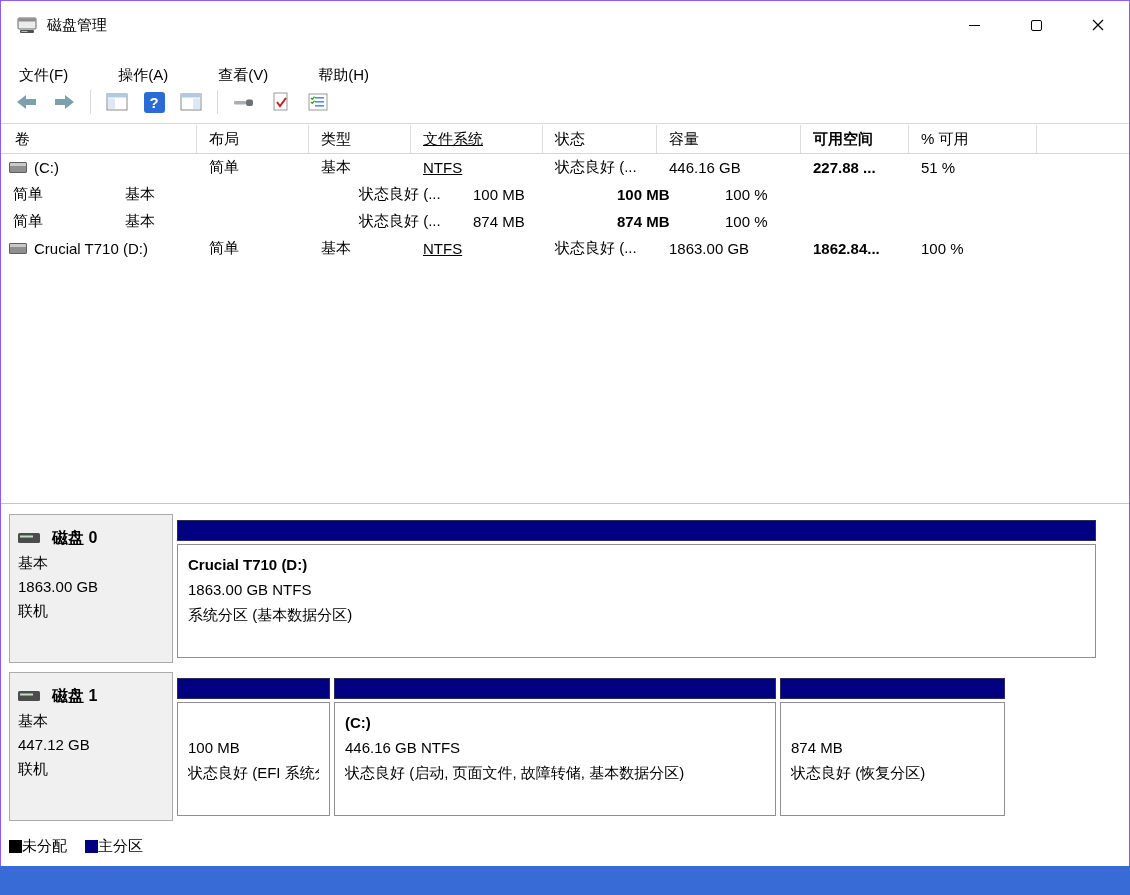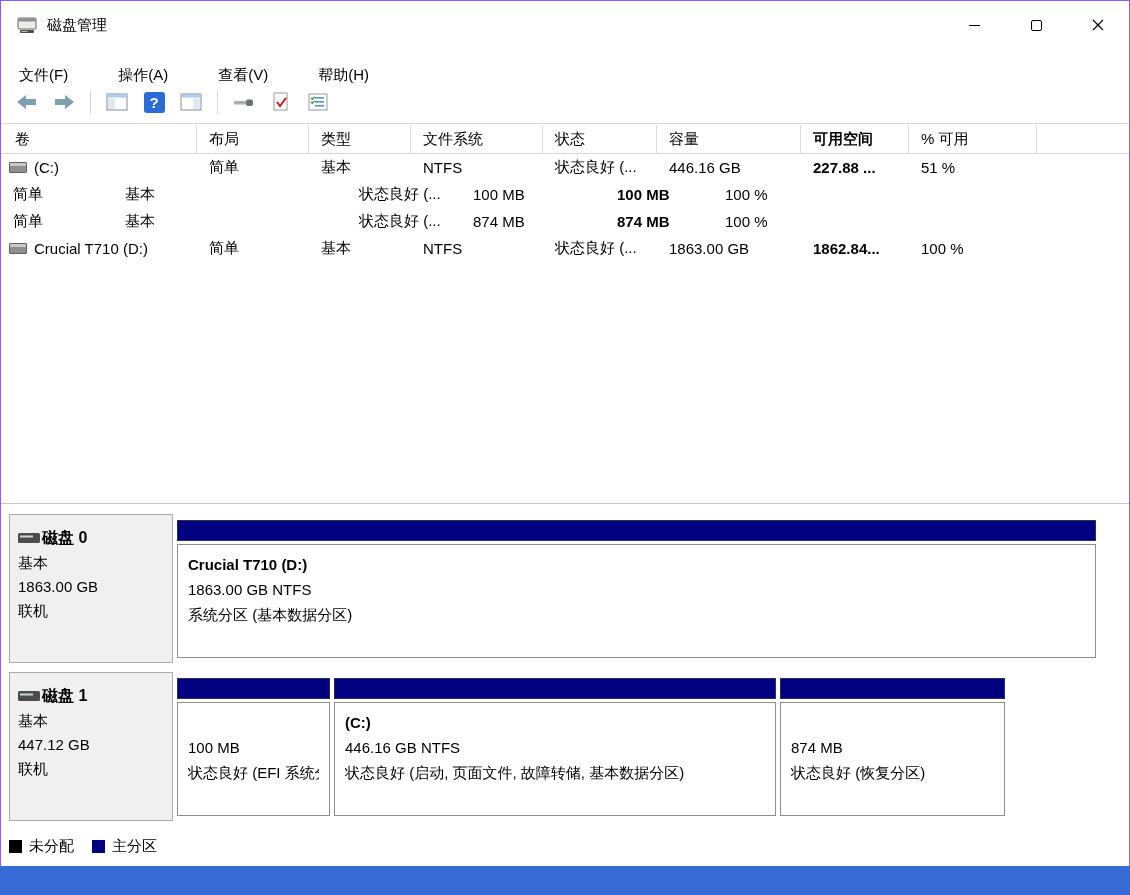--- a/index.html
+++ b/index.html
@@ -37,51 +37,51 @@
                font-size:15px; display:flex; align-items:center; justify-content:center; border-radius:3px; }
 
   
   .listpane { position:absolute; top:124px; left:0; right:0; height:379px; background:#fff;
               border-bottom:1px solid #c5c5c5; }
   .lv-header { display:flex; height:29px; border-bottom:1px solid #d6d6d6; font-size:15px; }
   .hcell { display:flex; align-items:center; padding-left:12px; border-right:1px solid #dcdcdc;
            white-space:nowrap; overflow:hidden; }
   .hcell:first-child { padding-left:14px; }
   .hfill { flex:1; border-right:none; }
-  .c0{width:196px;} .c1{width:112px;} .c2{width:102px;} .c3{width:132px;}
+  .c0{width:196px;} .c1{width:112px;} .c2{width:102px;} .c3{width:132px;text-decoration:underline;}
   .c4{width:114px;} .c5{width:144px;} .c6{width:108px;font-weight:bold;} .c7{width:128px;}
   .lv-row { display:flex; height:27px; font-size:15px; }
   .cell { display:flex; align-items:center; padding-left:12px; white-space:nowrap; overflow:hidden; }
   .cell.c0 { padding-left:8px; }
   .vol-icon { width:18px; height:11px; background:linear-gradient(#c9c9c9 0 30%, #8f8f8f 30% 100%);
               border:1px solid #5f5f5f; border-radius:1px; margin-right:7px; flex:none; }
 
   
   .graphpane { position:absolute; top:503px; left:0; right:0; height:327px; background:#fff; padding-top:10px; }
   .disk-row { display:flex; margin:0 33px 9px 8px; height:149px; }
   .disk-label { width:164px; flex:none; background:#f0f0f0; border:1px solid #ababab; padding:10px 8px 0 8px; }
-  .dl-title { font-size:16px; font-weight:bold; display:flex; align-items:center; gap:2px; height:26px; }
+  .dl-title { font-size:16px; font-weight:bold; display:flex; align-items:center; gap:12px; height:26px; }
   .dl-line { font-size:15px; height:24px; line-height:24px; }
   .part-area { flex:1; display:flex; gap:4px; padding-top:6px; margin-left:4px; min-width:0; }
   .part { display:flex; flex-direction:column; }
   .part.full { flex:1; }
   .part.w1 { width:153px; flex:none; }
   .part.w2 { width:442px; flex:none; }
   .part.w3 { width:225px; flex:none; }
   .part-bar { height:21px; background:#000080; border:1px solid #2c2c54; }
   .part-body { margin-top:3px; height:114px; border:1px solid #8f8f8f; background:#fff;
                padding:7px 10px 0 10px; overflow:hidden; }
   .pline { height:25px; line-height:25px; font-size:15px; white-space:nowrap; overflow:hidden; }
   .pline.name { font-weight:bold; }
   .disk-icon { display:flex; flex:none; }
 
   
   .legendbar { position:absolute; top:830px; left:0; right:0; height:30px; background:#fff;
                display:flex; align-items:center; padding-left:8px; font-size:15px; }
-  .legend-item { display:flex; align-items:center; margin-right:18px; gap:7px; }
+  .legend-item { display:flex; align-items:center; margin-right:18px; }
   .sw { width:13px; height:13px; display:block; }
   .sw-unalloc { background:#000000; }
   .sw-primary { background:#000080; }
   .statusfill { position:absolute; top:860px; left:0; right:0; height:6px; background:#fff; }
 
   .taskbar-strip { position:absolute; left:0; right:0; bottom:0; height:29px; background:#386bd6; }
 </style>
 </head>
 <body>
 

